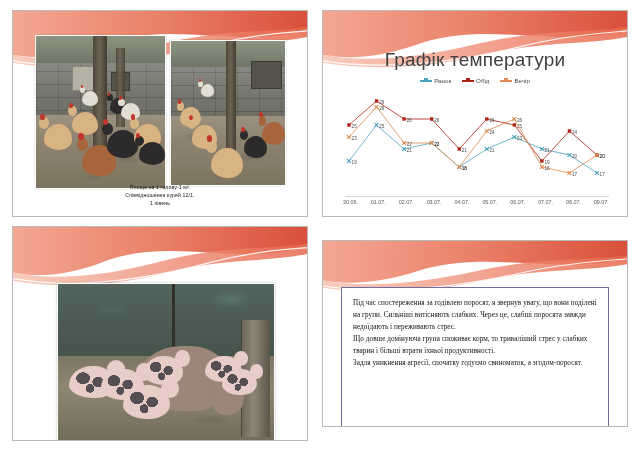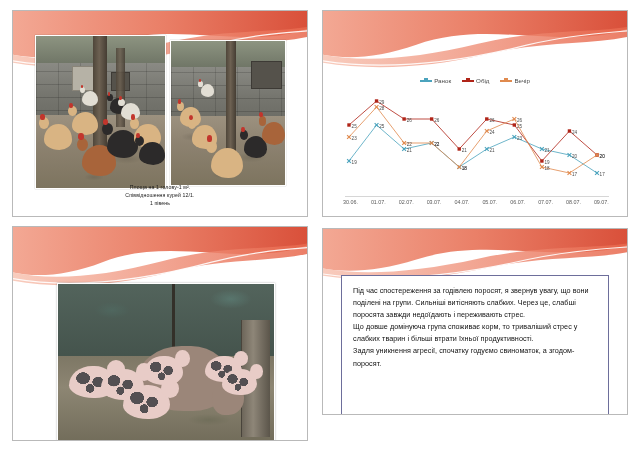--- a/index.html
+++ b/index.html
@@ -12,21 +12,21 @@
 
   
   .slide{
     position:absolute;background:#ffffff;
     border:1px solid #b9b9b9;
     box-sizing:border-box;overflow:hidden;
   }
   #slide-tl{left:12px;top:10px;width:296px;height:207px;}
   #slide-tr{left:322px;top:10px;width:306px;height:207px;}
   #slide-bl{left:12px;top:226px;width:296px;height:215px;}
-  #slide-br{left:322px;top:228px;width:306px;height:187px;}
+  #slide-br{left:322px;top:240px;width:306px;height:187px;font-family:Liberation Serif, serif;}
 
   
   .swoosh{position:absolute;left:0;top:0;width:100%;height:34%;pointer-events:none;}
   .swoosh svg{display:block;width:100%;height:100%;}
 
   
   .photos{
     position:absolute;left:22px;top:24px;display:flex;gap:4px;
   }
   .photo{
@@ -229,20 +229,21 @@
             <stop offset="0" stop-color="#f7c3b2"></stop>
             <stop offset="1" stop-color="#e8684d"></stop>
           </linearGradient>
         </defs>
         <path d="M0,0 L306,0 L306,18 C238,40 166,8 94,34 C57,47 25,49 0,44 Z" fill="url(#g3)"></path>
         <path d="M0,44 C42,52 94,48 156,33 C218,18 268,22 306,16 L306,26 C266,34 220,30 162,44 C108,57 48,60 0,52 Z" fill="url(#g4)" opacity="0.85"></path>
         <path d="M0,50 C62,60 134,52 206,34 C248,24 282,22 306,20" fill="none" stroke="#ffffff" stroke-width="1.2" opacity="0.9"></path>
       </svg>
     </div>
 
+    <div class="chart-title">Графік температури</div>
 
     <div class="legend">
       <div class="item">
         <span class="swatch" style="background:#4ba3bd">
             <i style="background:#4ba3bd"></i>
           </span>
         <span>Ранок</span>
       </div>
       <div class="item">
         <span class="swatch" style="background:#b02418">

